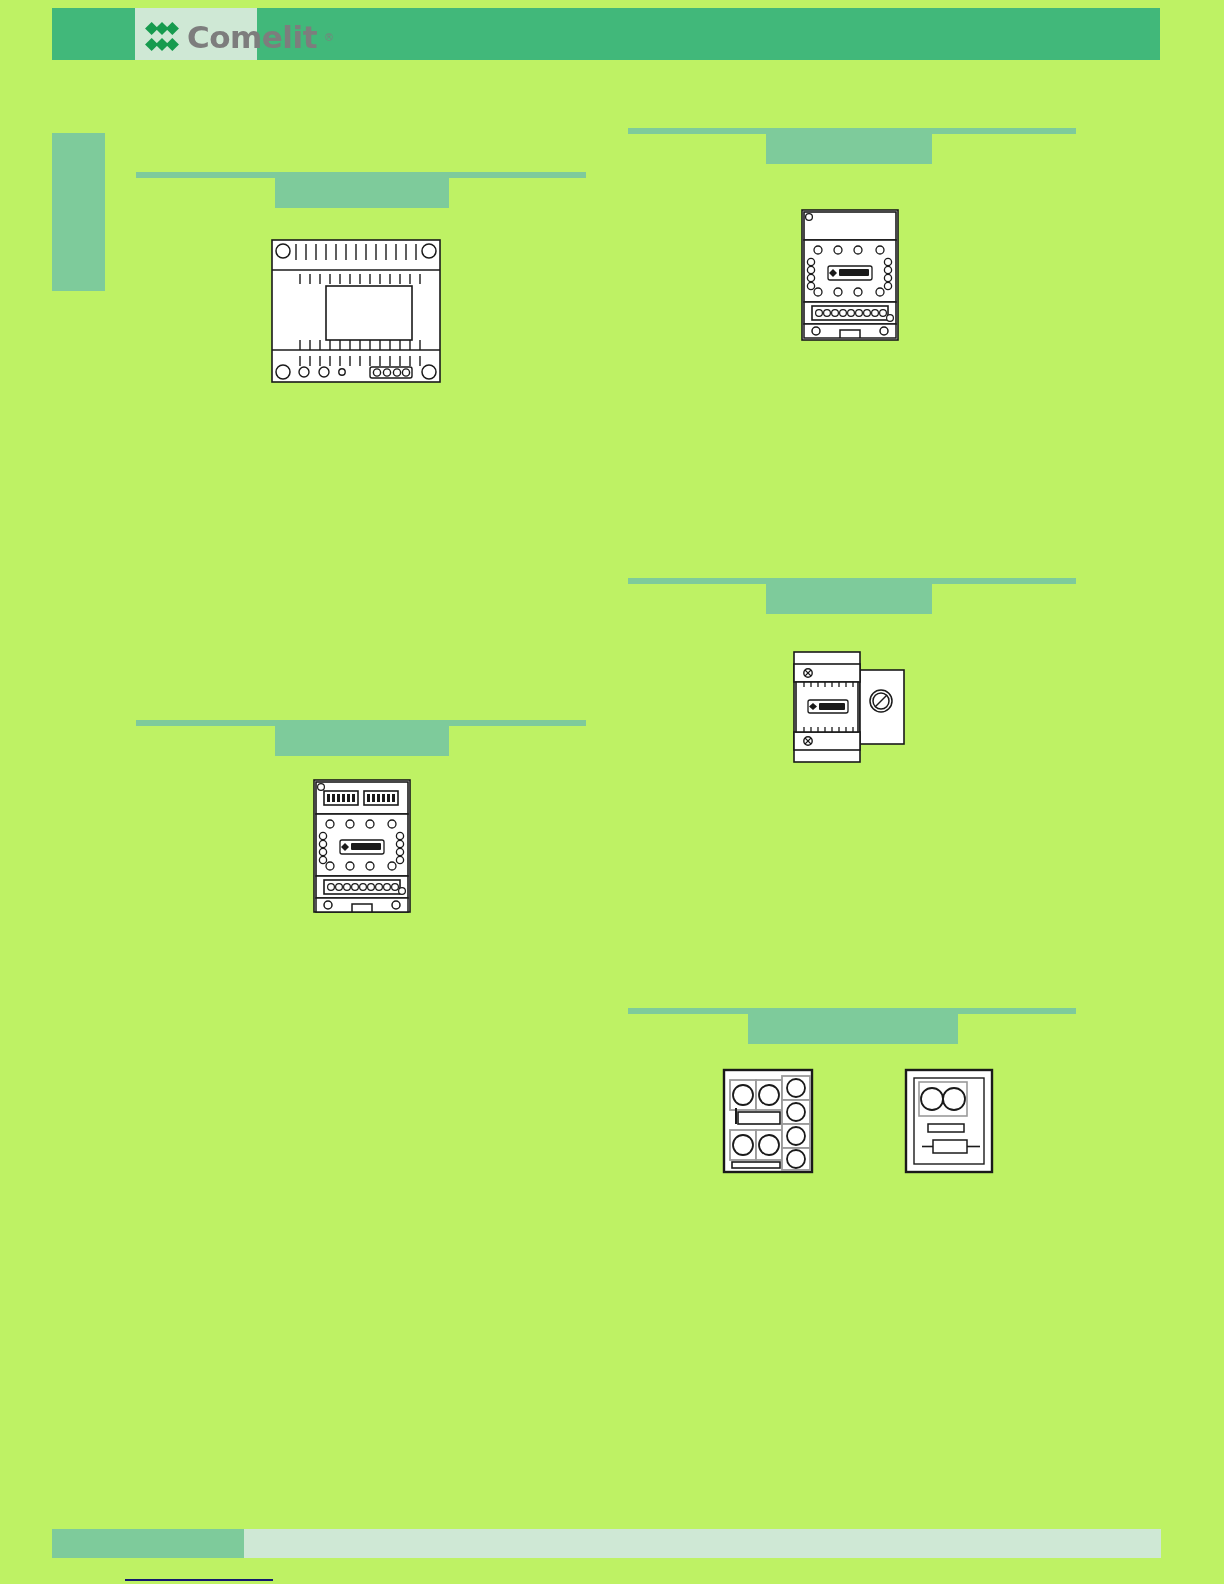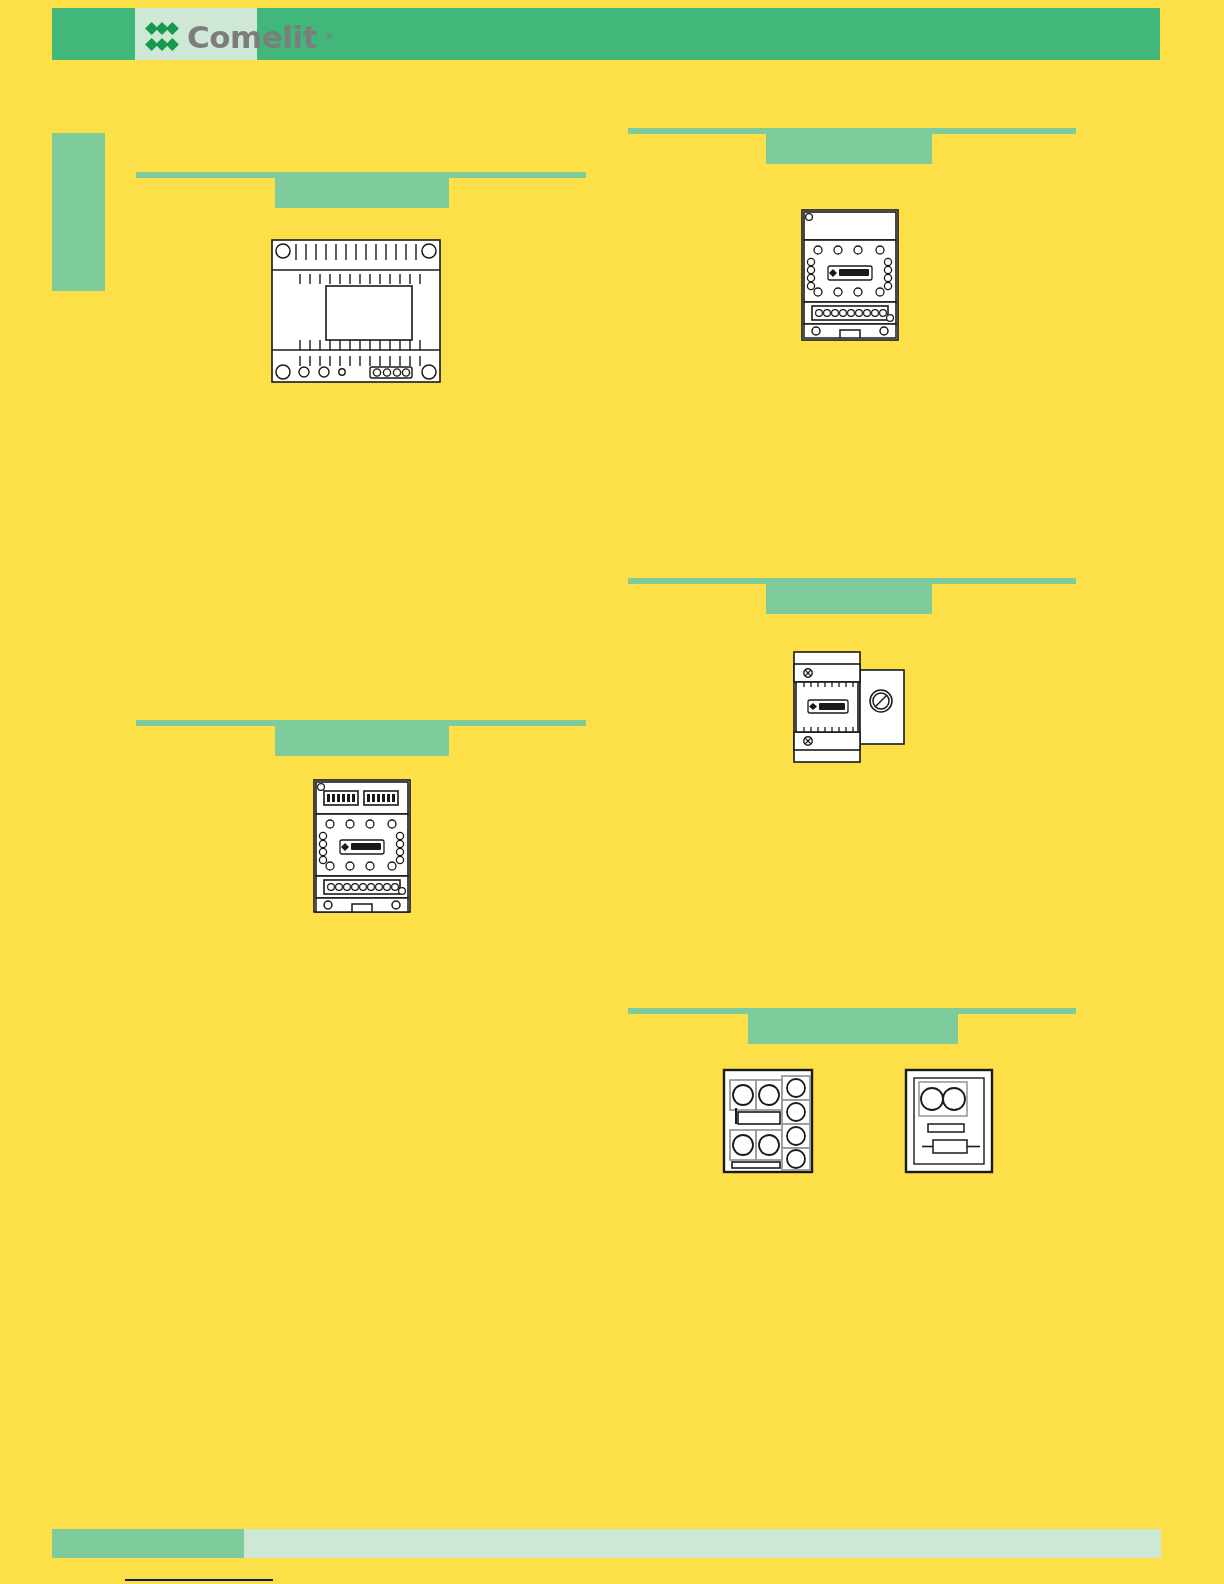--- a/index.html
+++ b/index.html
@@ -7,21 +7,21 @@
     padding: 0;
     background: #ffffff;
   }
   body {
     font-family: "Liberation Sans", sans-serif;
   }
   #page {
     position: relative;
     width: 1224px;
     height: 1584px;
-    background: #fde047;
+    background: #bef264;
     overflow: hidden;
   }
 
   
   .hdr-bar {
     position: absolute;
     left: 52px;
     top: 8px;
     width: 1108px;
     height: 52px;

